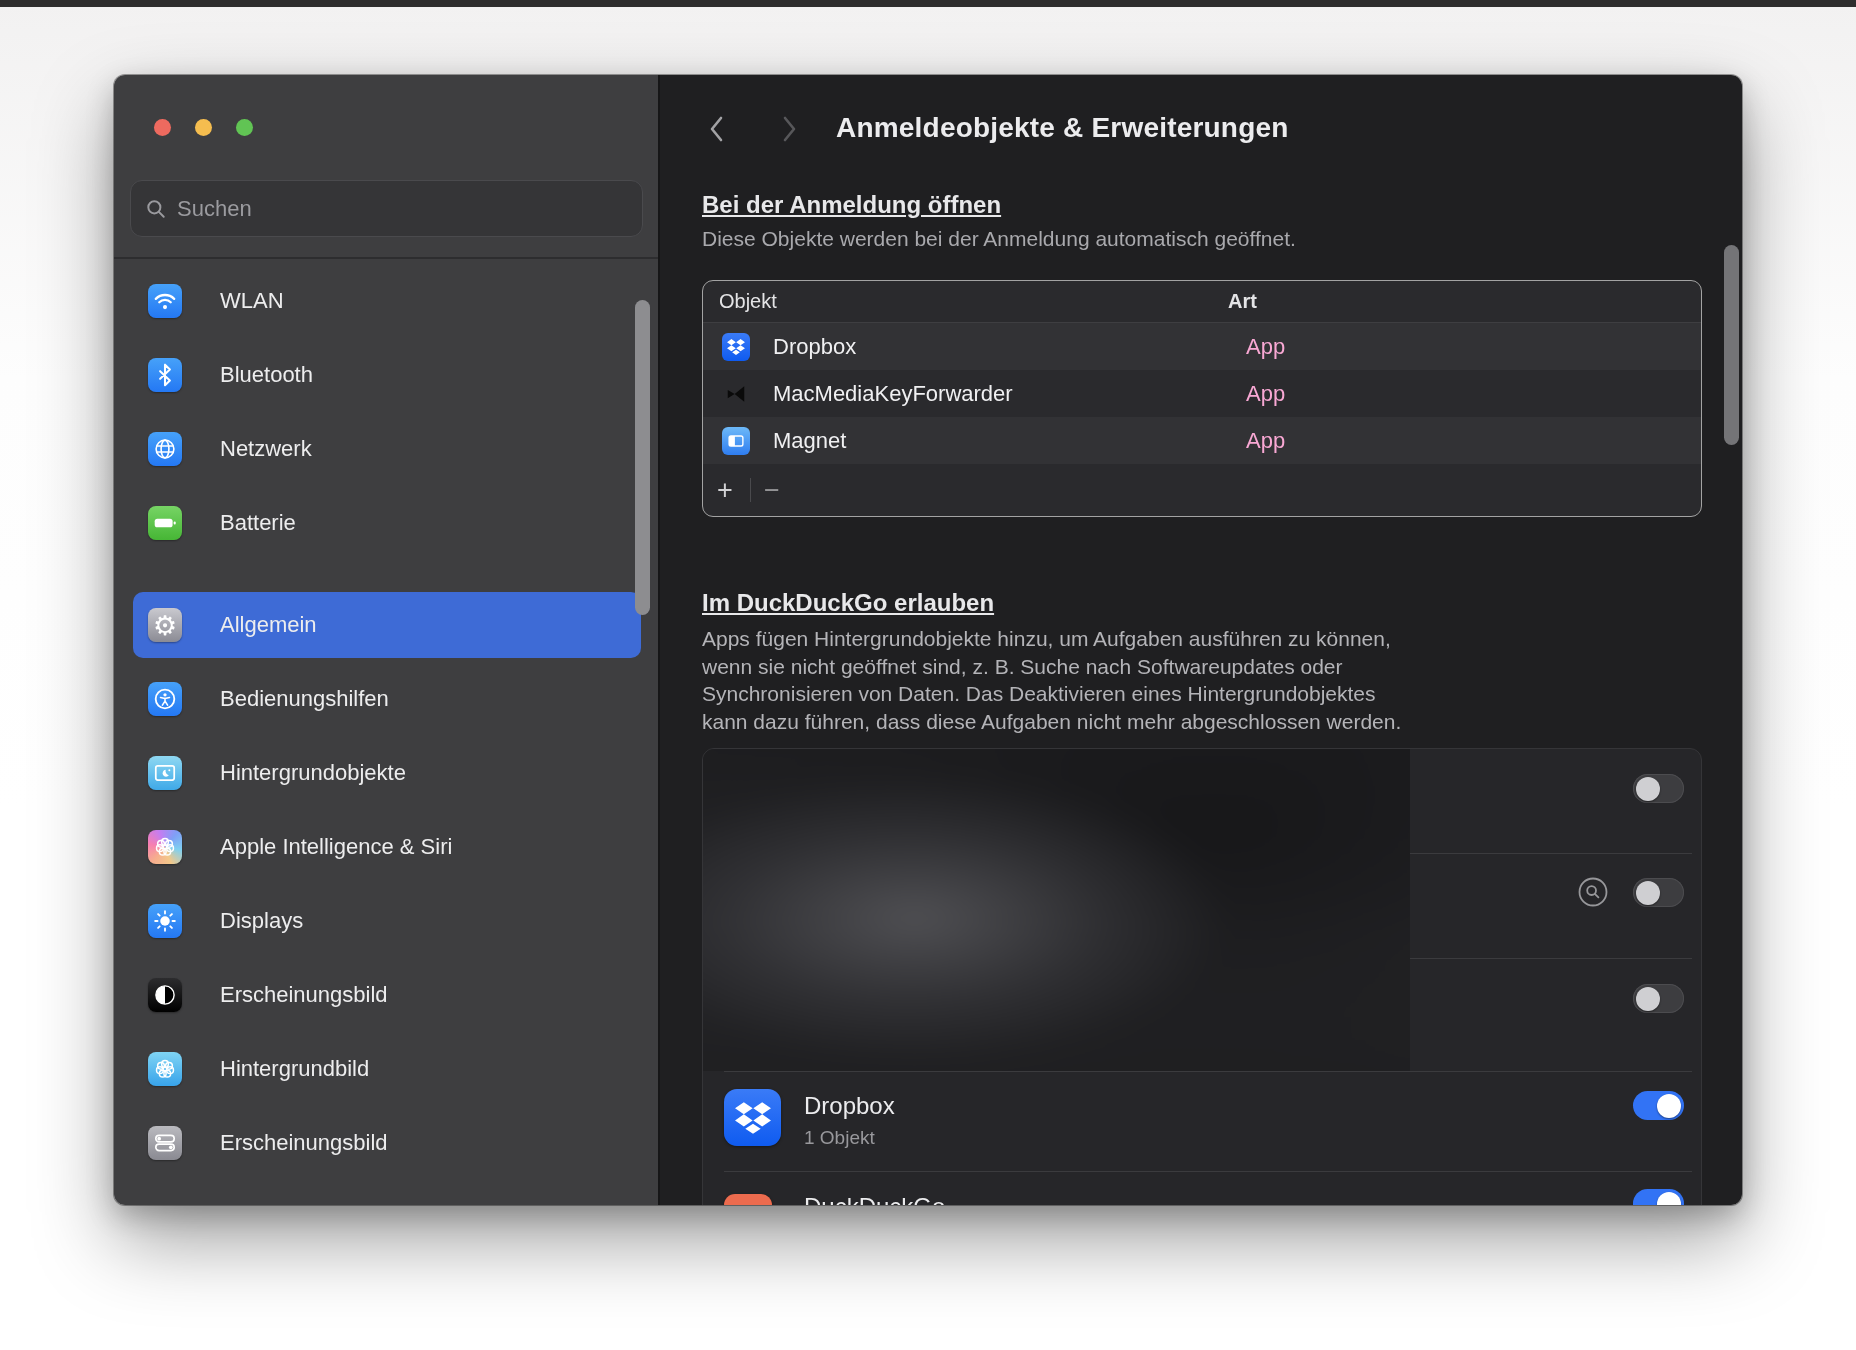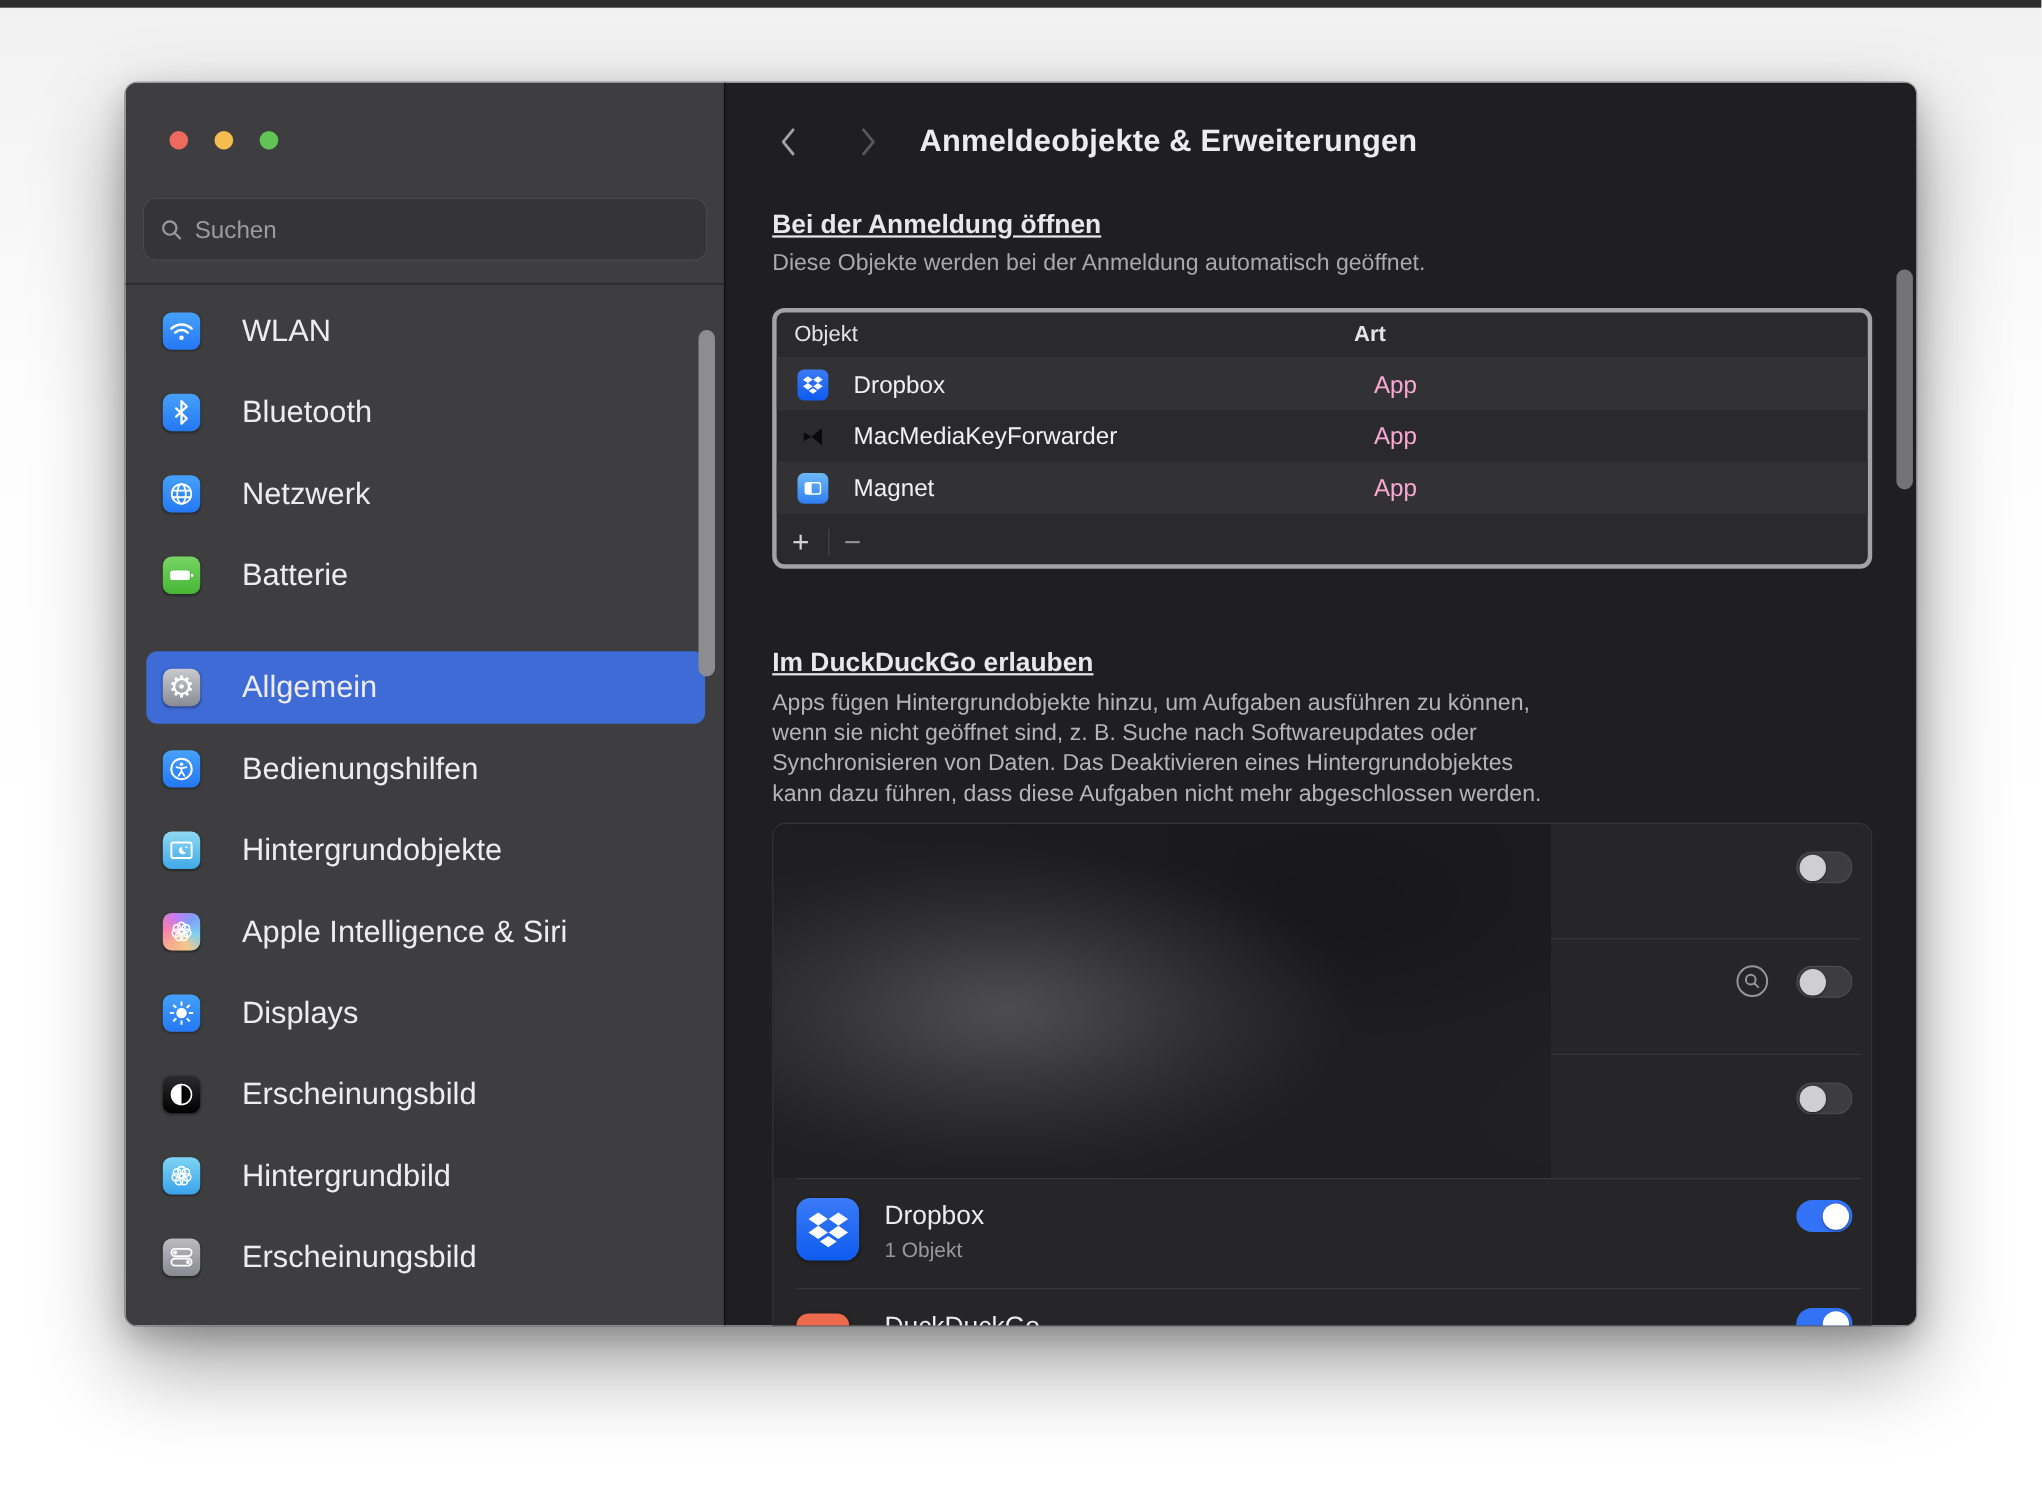--- a/index.html
+++ b/index.html
@@ -30,41 +30,41 @@
   .search svg { width:22px; height:22px; flex:none; }
   .search .ph { color:#9b9b9f; font-size:22px; }
   .side-sep { position:absolute; left:0; top:182px; width:546px; height:2px; background:#2d2d2f; }
   .nav { position:absolute; left:0; top:189px; width:546px; }
   .nav-group2 { margin-top:28px; }
   .nav-row { height:74px; display:flex; align-items:center; padding-left:34px; position:relative; }
   .nav-row .hl { position:absolute; left:19px; right:19px; top:4px; bottom:4px; border-radius:10px; background:transparent; z-index:0; }
   .nav-row.selected .hl { background:#3e6bd6; }
   .nav-row .app-ic { width:34px; height:34px; border-radius:8px; flex:none; display:flex; align-items:center; justify-content:center; z-index:1; box-shadow:0 1px 2px rgba(0,0,0,.35); }
   .nav-row .app-ic svg { width:26px; height:26px; }
-  .nav-row .lbl { margin-left:38px; color:#ededee; font-size:28px; z-index:1; }
+  .nav-row .lbl { margin-left:38px; color:#ededee; font-size:22px; z-index:1; }
   .ic-blue   { background:linear-gradient(180deg,#46a1f9,#2478f4); }
   .ic-green  { background:linear-gradient(180deg,#77d465,#46b635); }
   .ic-gray   { background:linear-gradient(180deg,#c9c9cf,#8b8b94); }
   .ic-cyan   { background:linear-gradient(180deg,#8fd8f2,#3fa9e8); }
   .ic-cyan2  { background:linear-gradient(180deg,#7fd4f4,#38a3ea); }
   .ic-black  { background:linear-gradient(180deg,#2c2c2e,#000000); }
   .ic-gray2  { background:linear-gradient(180deg,#bababf,#8a8a92); }
   .ic-rainbow{ background:conic-gradient(from 220deg,#f6ae8e,#f77fb0,#c47df2,#7f9ff7,#7fd0f0,#f3c88a,#f6ae8e); }
   .gear-glyph { font-family:"DejaVu Sans",sans-serif; color:#fff; font-size:27px; line-height:1; }
   .side-scroll { position:absolute; left:521px; top:225px; width:15px; height:315px; border-radius:8px; background:#8d8d90; }
   
   .main { flex:1; background:#1f1f21; position:relative; color:#e8e8ea; }
   .nav-btn { position:absolute; top:37px; width:34px; height:34px; display:flex; align-items:center; justify-content:center; }
   .nav-btn svg { width:22px; height:30px; }
   .main-title { position:absolute; left:176px; top:37px; font-size:28px; font-weight:700; color:#ececee; letter-spacing:.2px; }
   .sec-h { position:absolute; left:42px; font-size:24px; font-weight:700; color:#e8e8ea;text-decoration:underline; }
   .sec-sub { position:absolute; left:42px; font-size:21px; color:#a9a9ad; }
   .para { position:absolute; left:42px; width:706px; font-size:21px; line-height:27.5px; color:#b4b4b8; }
   
-  .tbl { position:absolute; left:42px; top:205px; width:1000px; height:237px; background:#2a2a2d; border:4px solid #a3a3a3; border-radius:11px; overflow:hidden; }
+  .tbl { position:absolute; left:42px; top:205px; width:1000px; height:237px; background:#2a2a2d; border:1px solid #a3a3a3; border-radius:11px; overflow:hidden; }
   .tbl-head { height:42px; display:flex; align-items:center; border-bottom:1px solid #3e3e41; }
   .tbl-head .c1 { padding-left:16px; font-size:20px; color:#e4e4e6; }
   .tbl-head .c2 { position:absolute; left:525px; font-size:20px; color:#e4e4e6;font-weight:bold; }
   .t-row { height:47px; display:flex; align-items:center; position:relative; }
   .t-row.alt { background:#323235; }
   .t-row .r-ic { width:28px; height:28px; border-radius:6px; margin-left:19px; flex:none; display:flex; align-items:center; justify-content:center; }
   .t-row .r-ic svg { width:22px; height:22px; }
   .t-row .r-ic.plain { background:transparent; }
   .r-ic.dbx { background:linear-gradient(180deg,#3a7bf7,#0f5bf0); }
   .r-ic.mgt { background:linear-gradient(180deg,#6db9f8,#2f7df0); }

